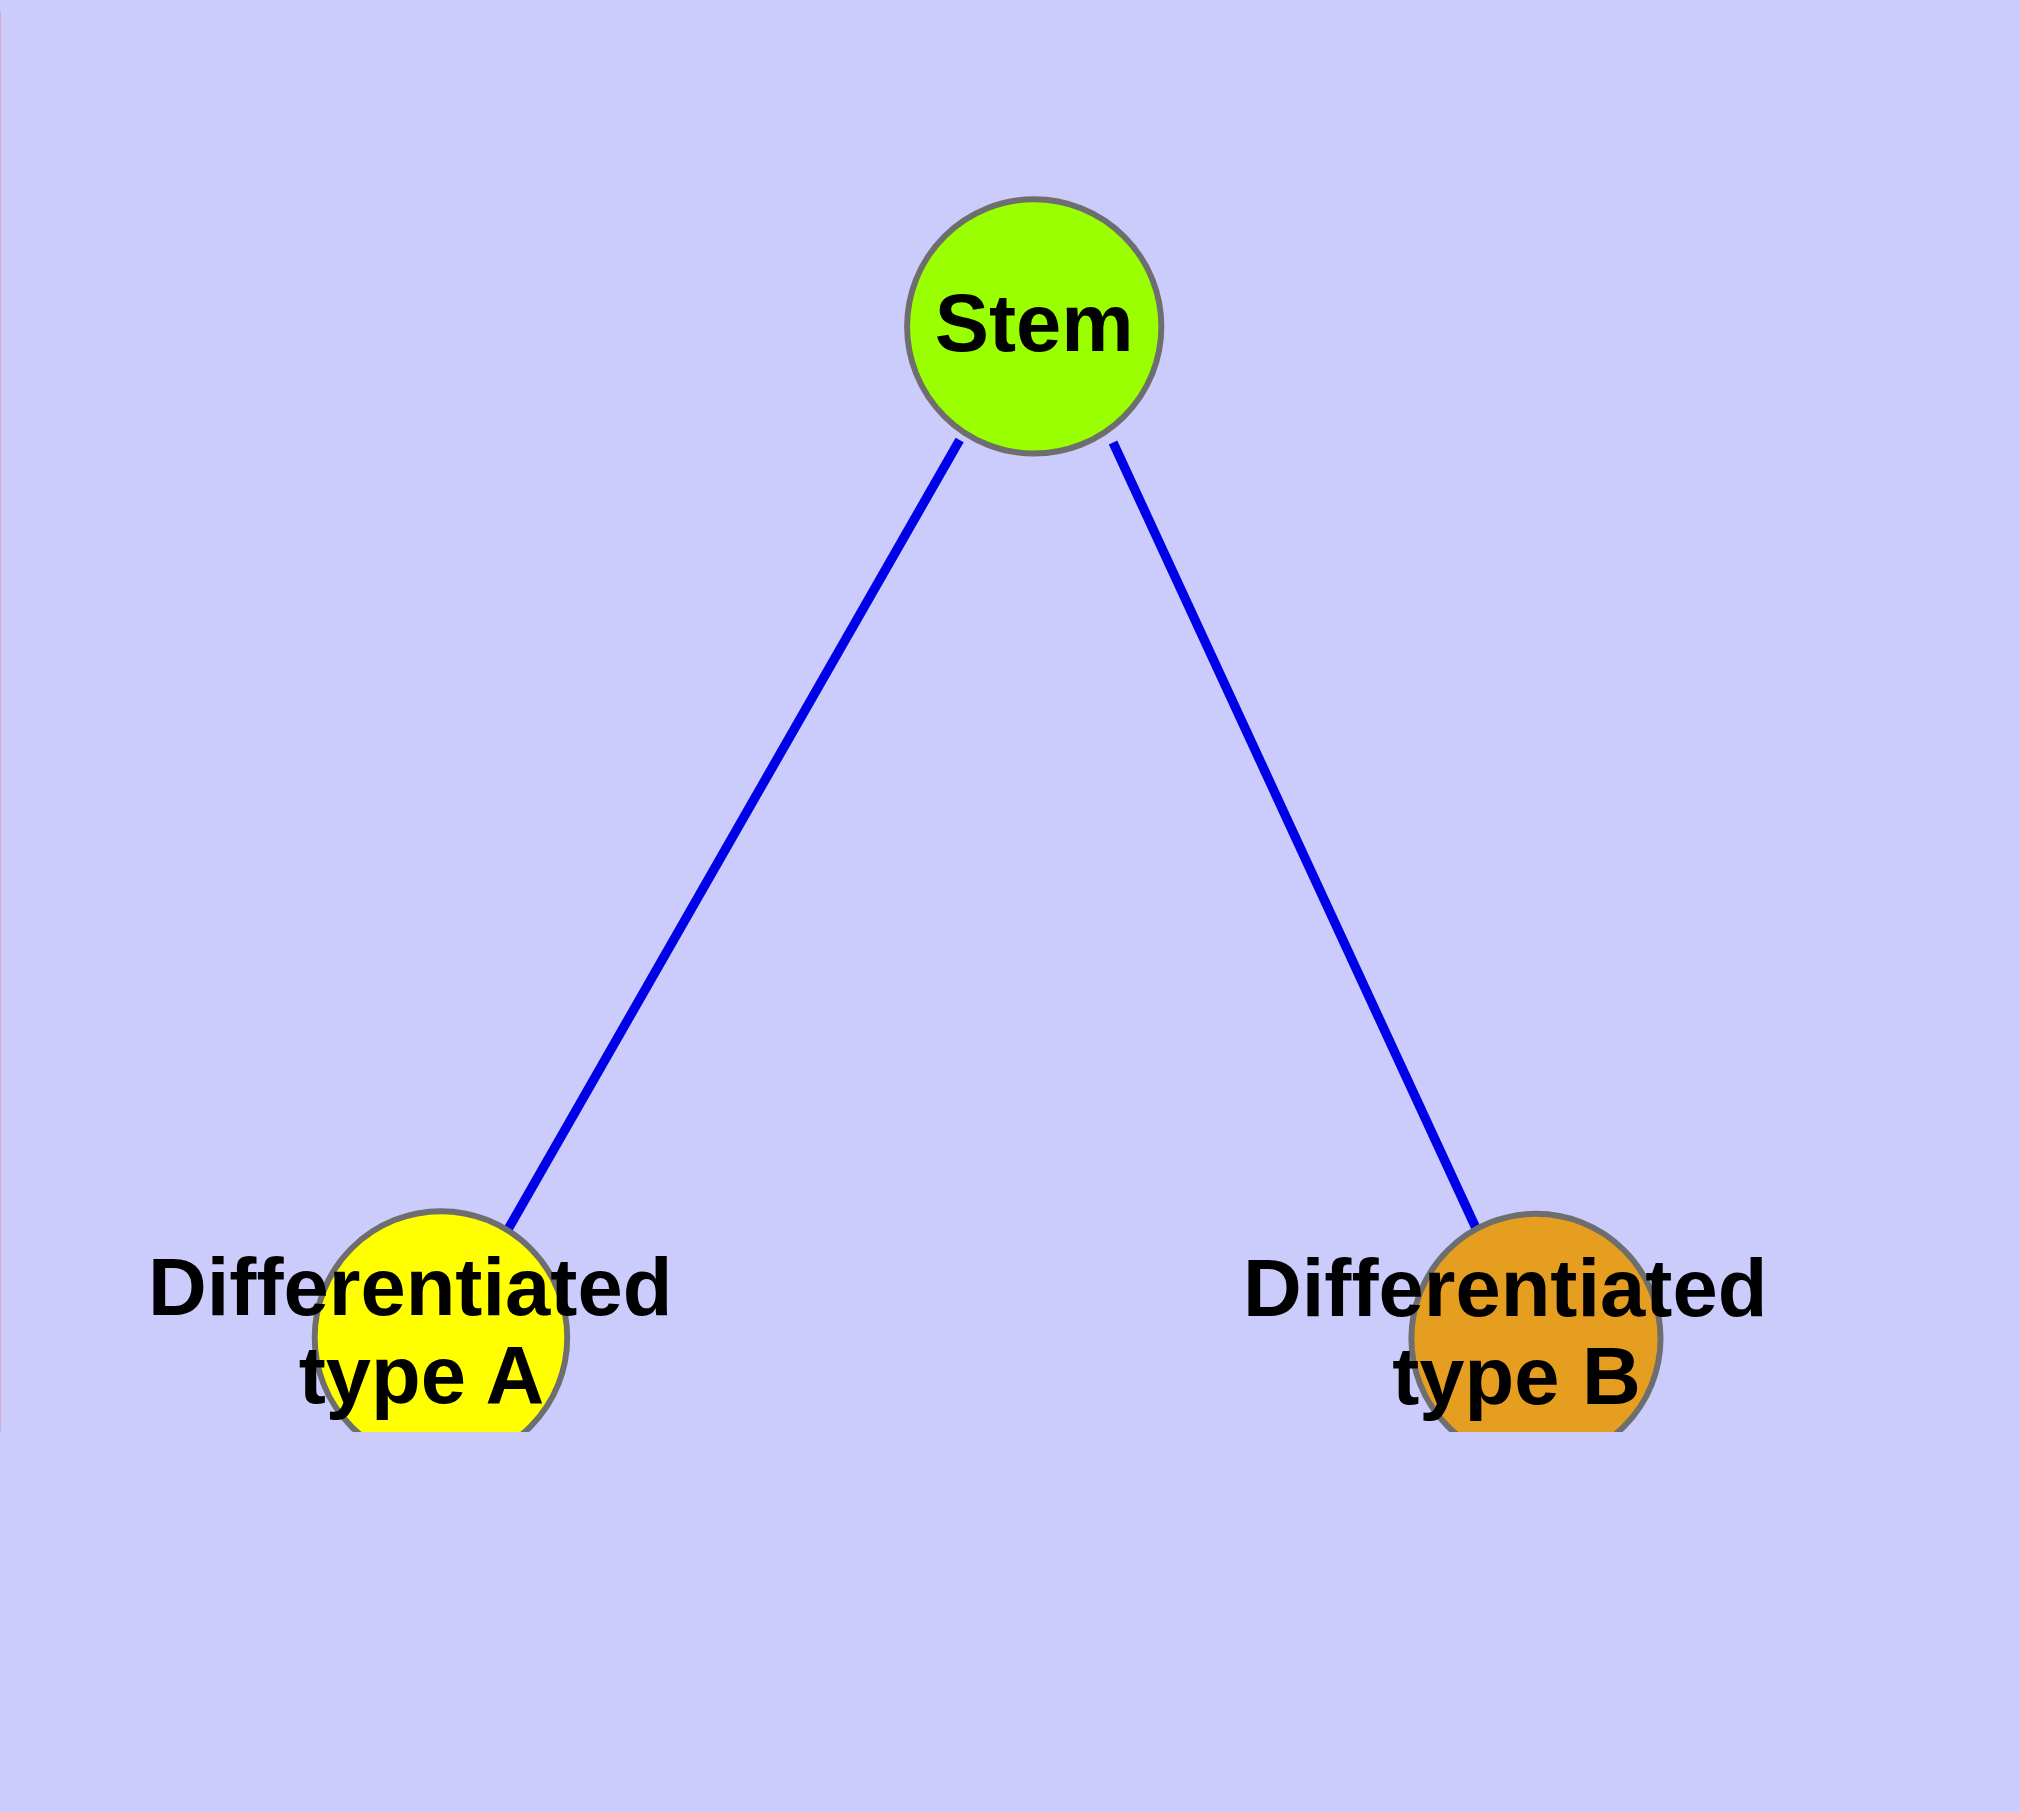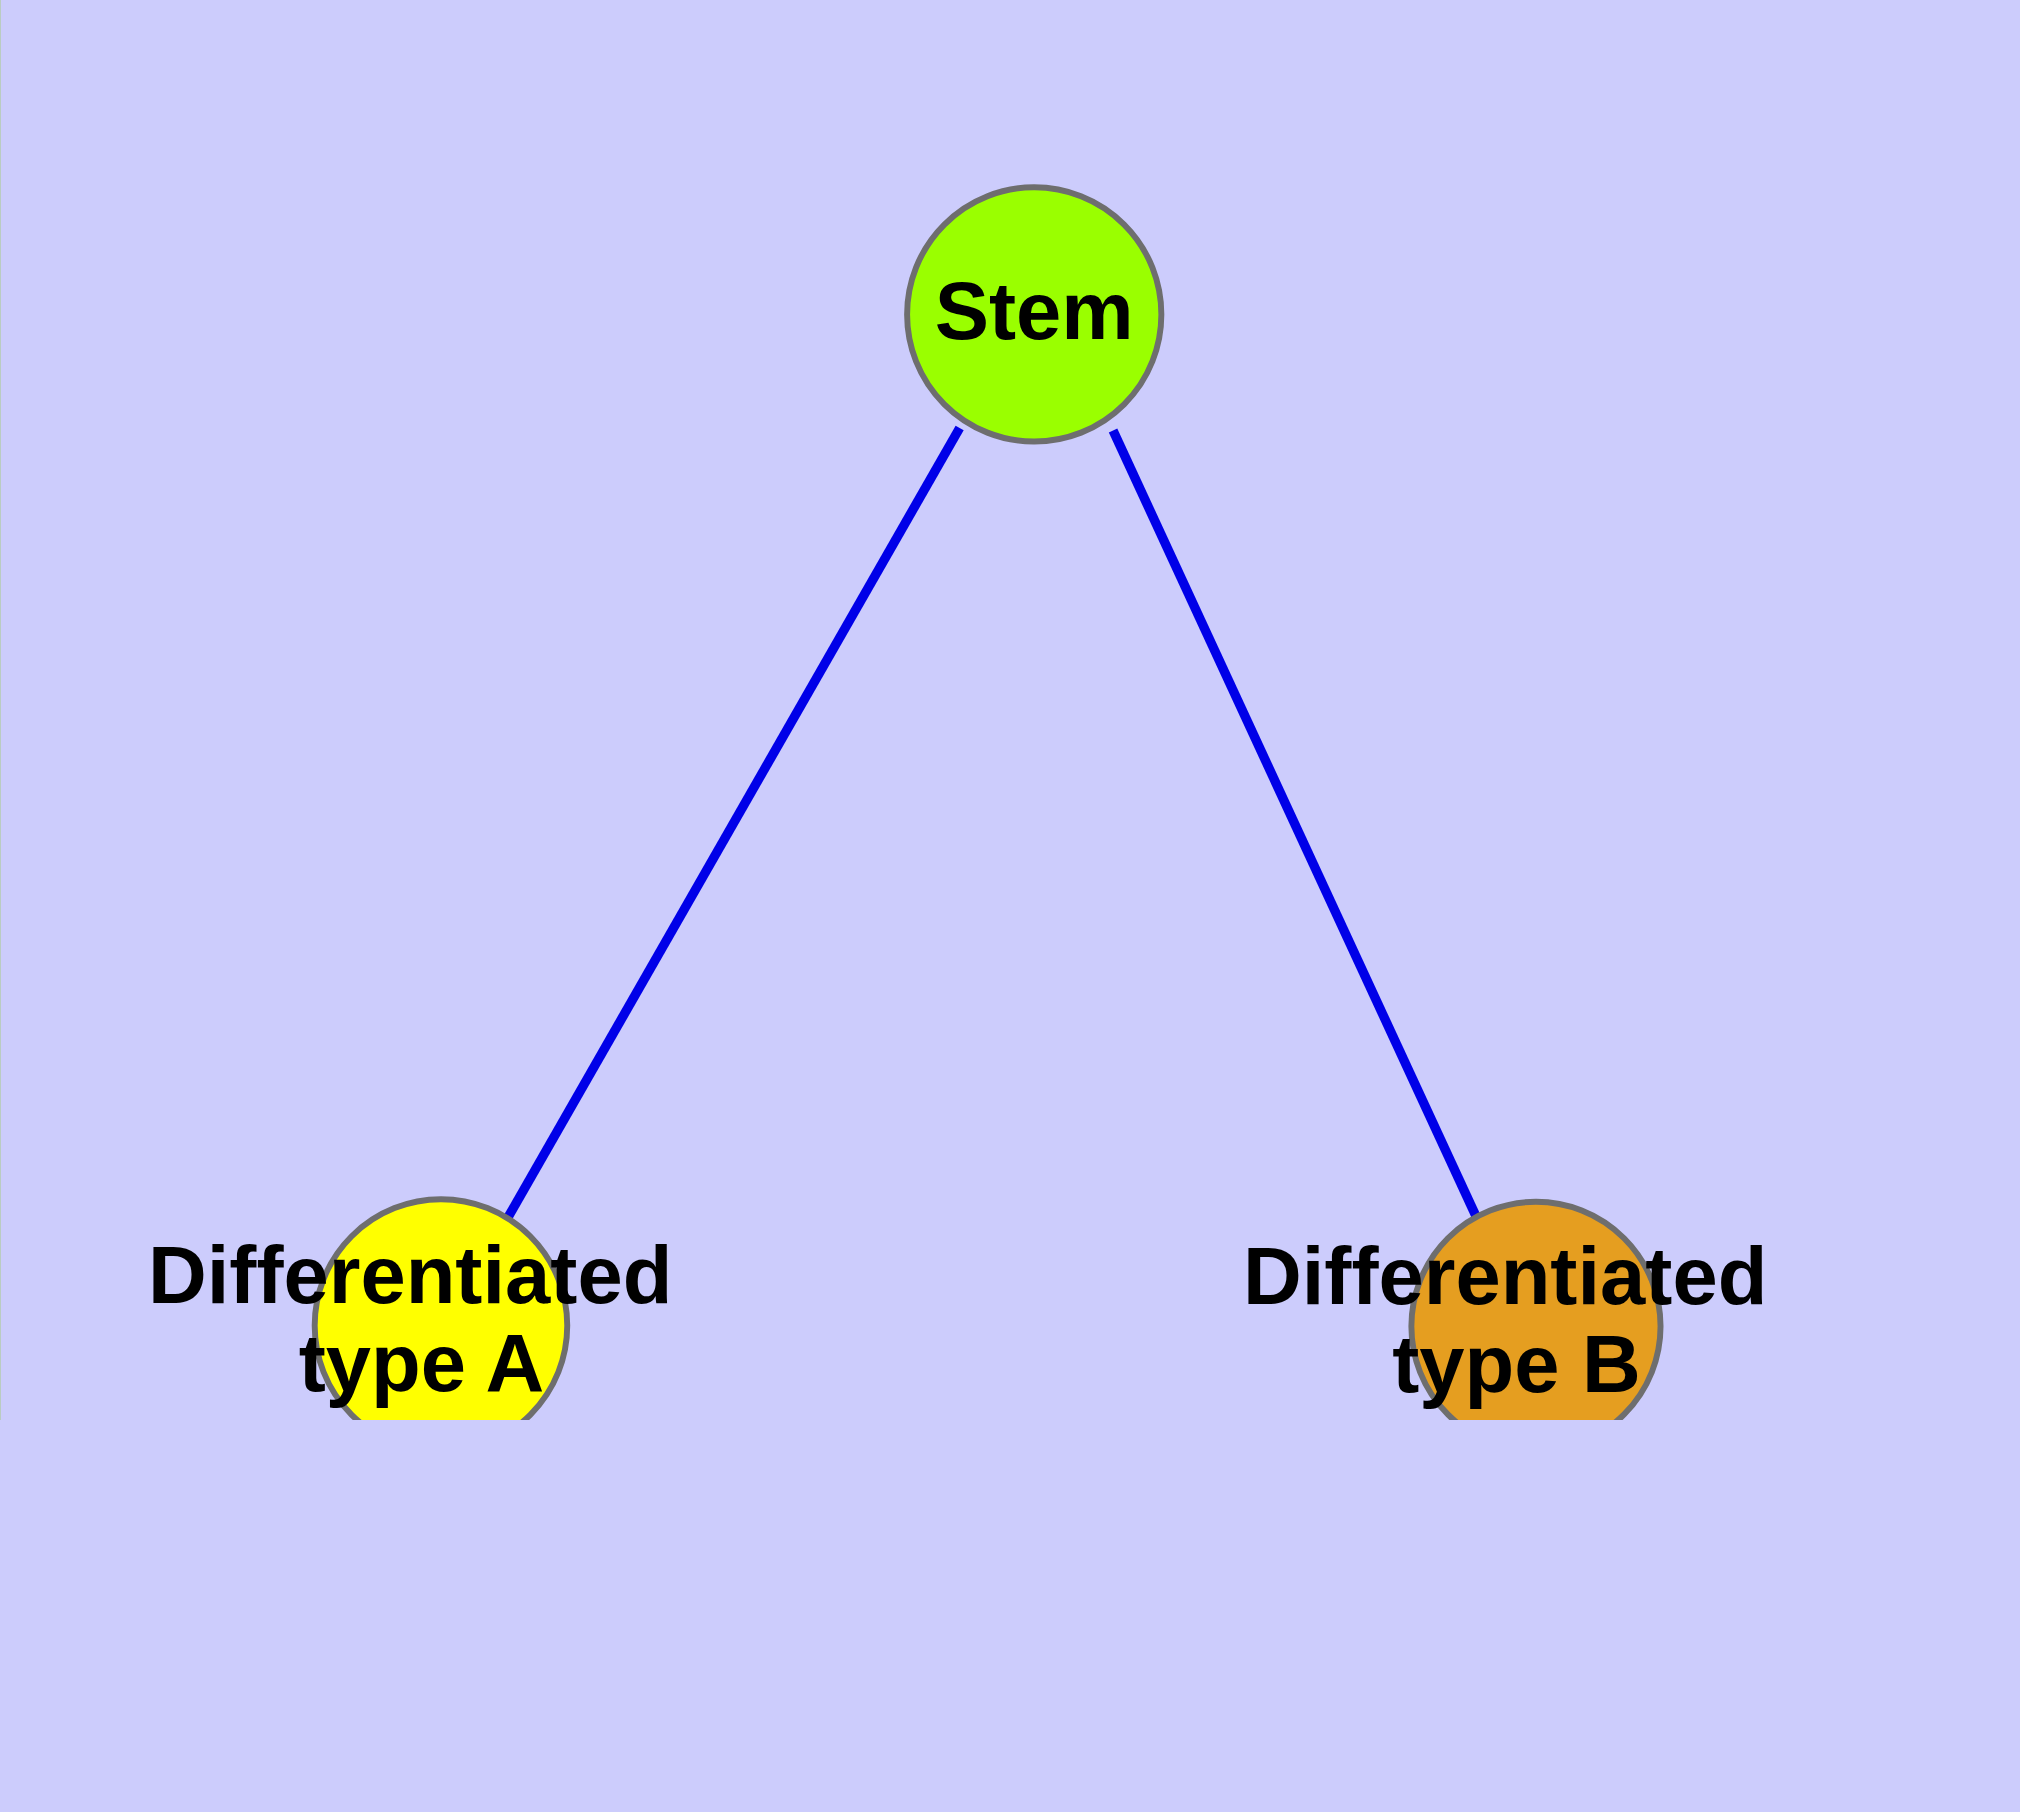--- a/index.html
+++ b/index.html
@@ -5,23 +5,24 @@
 <style>
   html, body {
     margin: 0;
     padding: 0;
     background: #ccccfc;
   }
   #stage {
     position: relative;
     width: 2021px;
     height: 1420px;
-    background: #84cc16;
+    background: #ef4444;
     overflow: hidden;
     font-family: "Liberation Sans", "DejaVu Sans", sans-serif;
+    margin-top: 12px;
   }
   #graph-svg {
     position: absolute;
     top: 0;
     left: 0;
     width: 2021px;
     height: 1812px;
     display: block;
   }
   .node-label {

